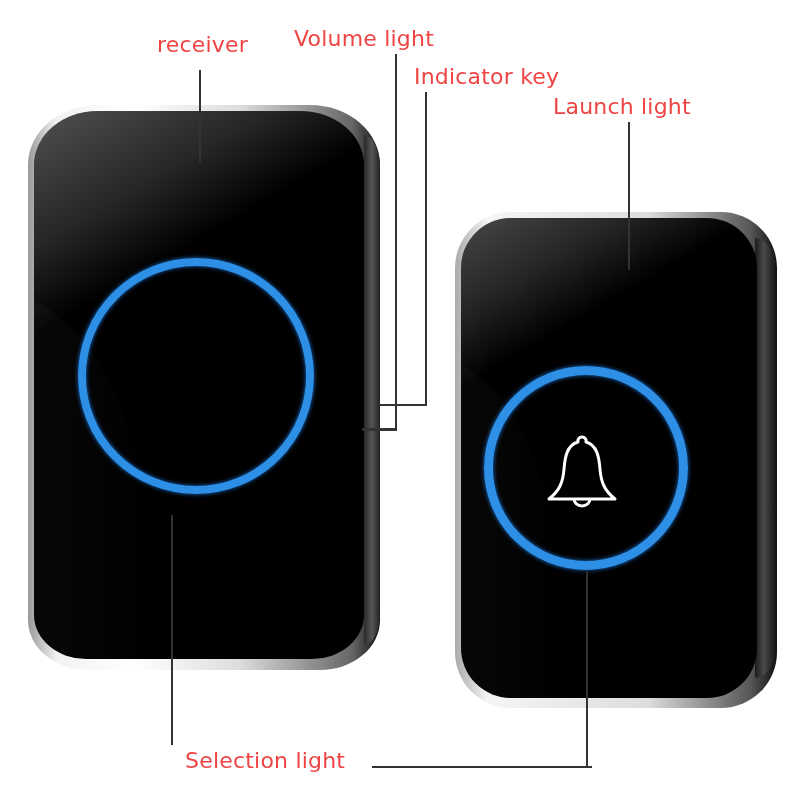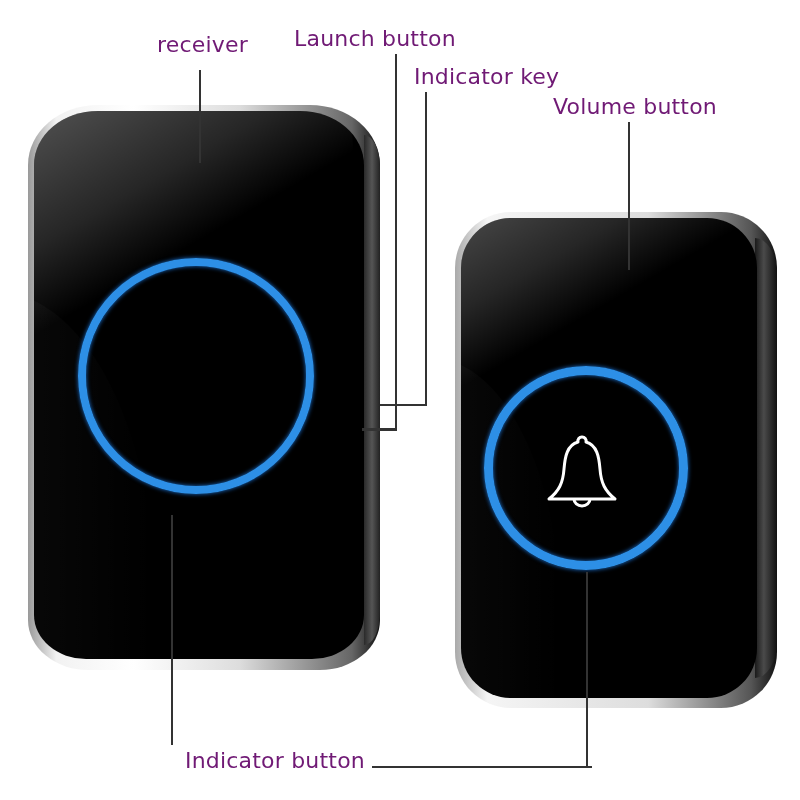--- a/index.html
+++ b/index.html
@@ -1,17 +1,17 @@
 <!DOCTYPE html>
 <html><head>
 <meta charset="utf-8">
 <style>
   html,body{margin:0;padding:0;background:#fff;}
   body{width:800px;height:800px;position:relative;overflow:hidden;font-family:"DejaVu Sans","Liberation Sans",sans-serif;}
-  .label{position:absolute;font-size:22px;color:#701a75;white-space:nowrap;letter-spacing:0.2px;}
+  .label{position:absolute;font-size:22px;color:#ef4444;white-space:nowrap;letter-spacing:0.2px;}
   .line{position:absolute;background:#333;}
   
   .receiver{position:absolute;left:28px;top:105px;width:352px;height:565px;}
   .receiver .edge{position:absolute;left:0;top:0;width:352px;height:565px;border-radius:70px 70px 60px 60px / 60px 60px 50px 50px;background:linear-gradient(90deg,#999 0%,#f2f2f2 8%,#fff 30%,#ddd 60%,#666 92%,#111 100%);}
   .receiver .face{position:absolute;left:6px;top:6px;width:330px;height:548px;border-radius:64px 64px 52px 52px / 54px 54px 44px 44px;background:#000;overflow:hidden;}
   .receiver .side{position:absolute;left:336px;top:30px;width:16px;height:510px;background:linear-gradient(90deg,#2a2a2a,#555 50%,#222);border-radius:0 30px 30px 0/0 60px 60px 0;}
   .gloss{position:absolute;border-radius:50%;}
   .receiver .gloss1{left:-120px;top:-140px;width:440px;height:380px;background:linear-gradient(160deg,rgba(255,255,255,0.55),rgba(255,255,255,0.15) 55%,rgba(255,255,255,0) 70%);transform:rotate(-10deg);}
   .receiver .gloss2{left:-200px;top:180px;width:320px;height:600px;background:linear-gradient(90deg,rgba(255,255,255,0.22),rgba(255,255,255,0.03) 60%,rgba(255,255,255,0));}
   .ring{position:absolute;border-radius:50%;border-style:solid;border-color:#2d8fe6;box-shadow:0 0 4px #1a6fd0, inset 0 0 4px #1a6fd0;}
@@ -47,24 +47,24 @@
     <div class="gloss gloss2"></div>
     <div class="ring"></div>
   </div>
 </div>
 <svg class="bell" viewBox="0 0 74 80">
   <path d="M37 4 a4 4 0 0 1 4 5 C52 12 54 24 55 36 C56 50 60 58 70 66 L4 66 C14 58 18 50 19 36 C20 24 22 12 33 9 a4 4 0 0 1 4 -5 Z" fill="none" stroke="#fff" stroke-width="3" stroke-linejoin="round"></path>
   <path d="M29 66 a8 7 0 0 0 16 0" fill="none" stroke="#fff" stroke-width="3"></path>
 </svg>
 
 <div class="label" style="left:157px;top:32px;">receiver</div>
-<div class="label" style="left:294px;top:26px;">Launch button</div>
+<div class="label" style="left:294px;top:26px;">Volume light</div>
 <div class="label" style="left:414px;top:64px;">Indicator key</div>
-<div class="label" style="left:553px;top:94px;">Volume button</div>
-<div class="label" style="left:185px;top:748px;">Indicator button</div>
+<div class="label" style="left:553px;top:94px;">Launch light</div>
+<div class="label" style="left:185px;top:748px;">Selection light</div>
 
 <div class="line" style="left:199px;top:70px;width:2px;height:93px;"></div>
 <div class="line" style="left:395px;top:54px;width:2px;height:376px;"></div>
 <div class="line" style="left:362px;top:428px;width:35px;height:3px;"></div>
 <div class="line" style="left:425px;top:92px;width:2px;height:314px;"></div>
 <div class="line" style="left:380px;top:404px;width:47px;height:2px;"></div>
 <div class="line" style="left:628px;top:122px;width:2px;height:148px;"></div>
 <div class="line" style="left:171px;top:515px;width:2px;height:230px;"></div>
 <div class="line" style="left:586px;top:572px;width:2px;height:196px;"></div>
 <div class="line" style="left:372px;top:766px;width:220px;height:2px;"></div>

